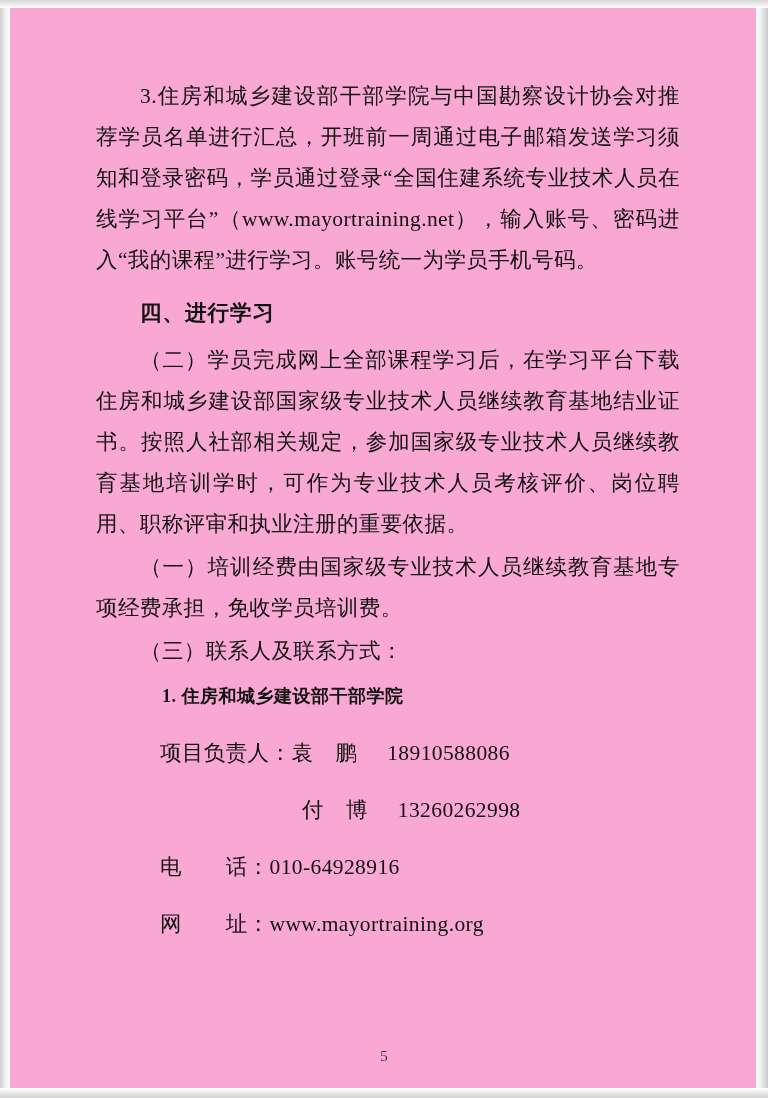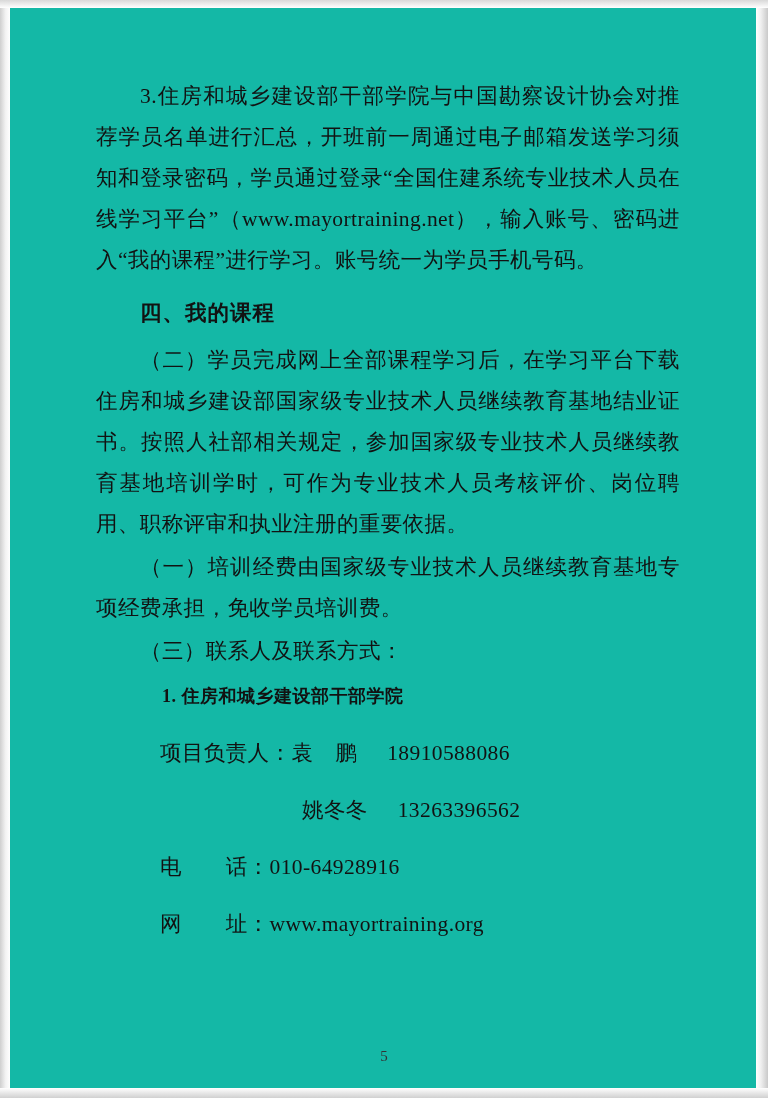--- a/index.html
+++ b/index.html
@@ -4,21 +4,21 @@
 <style>
   html, body {
     margin: 0;
     padding: 0;
     background: #8a8a8a;
   }
   .page {
     position: relative;
     width: 768px;
     height: 1098px;
-    background: #14b8a6;
+    background: #f9a8d4;
     overflow: hidden;
     box-sizing: border-box;
   }
   
   .scan-edge-left {
     position: absolute;
     left: 0; top: 0; bottom: 0;
     width: 10px;
     background: linear-gradient(to right, #cfcfcf 0%, #f2f2f2 55%, #ffffff 100%);
   }
@@ -119,39 +119,39 @@
 <div class="page">
   <div class="scan-edge-left"></div>
   <div class="scan-edge-right"></div>
   <div class="scan-edge-top"></div>
   <div class="scan-edge-bottom"></div>
 
   <div class="content">
 
     <p class="indent2">3.住房和城乡建设部干部学院与中国勘察设计协会对推荐学员名单进行汇总，开班前一周通过电子邮箱发送学习须知和登录密码，学员通过登录“全国住建系统专业技术人员在线学习平台”（www.mayortraining.net），输入账号、密码进入“我的课程”进行学习。账号统一为学员手机号码。</p>
 
-    <p class="heading">四、我的课程</p>
+    <p class="heading">四、进行学习</p>
 
     <p class="indent2">（二）学员完成网上全部课程学习后，在学习平台下载住房和城乡建设部国家级专业技术人员继续教育基地结业证书。按照人社部相关规定，参加国家级专业技术人员继续教育基地培训学时，可作为专业技术人员考核评价、岗位聘用、职称评审和执业注册的重要依据。</p>
 
     <p class="indent2">（一）培训经费由国家级专业技术人员继续教育基地专项经费承担，免收学员培训费。</p>
 
     <p class="indent2">（三）联系人及联系方式：</p>
 
     <p class="sub-head">1. 住房和城乡建设部干部学院</p>
 
     <p class="contact-line">
       <span>项目负责人：</span><span>袁</span><span class="gap"></span><span>鹏</span><span class="wide-gap"></span><span class="latin">18910588086</span>
     </p>
 
 
+    <p class="contact-line sub">
+      <span>付</span><span class="gap"></span><span>博</span><span class="wide-gap"></span><span class="latin">13260262998</span>
+    </p>
 
-    <p class="contact-line sub">
-      <span>姚冬冬</span><span class="wide-gap"></span><span class="latin">13263396562</span>
-    </p>
 
     <p class="contact-line">
       <span>电　　话：</span><span class="latin">010-64928916</span>
     </p>
 
     <p class="contact-line">
       <span>网　　址：</span><span class="latin">www.mayortraining.org</span>
     </p>
 
   </div>

